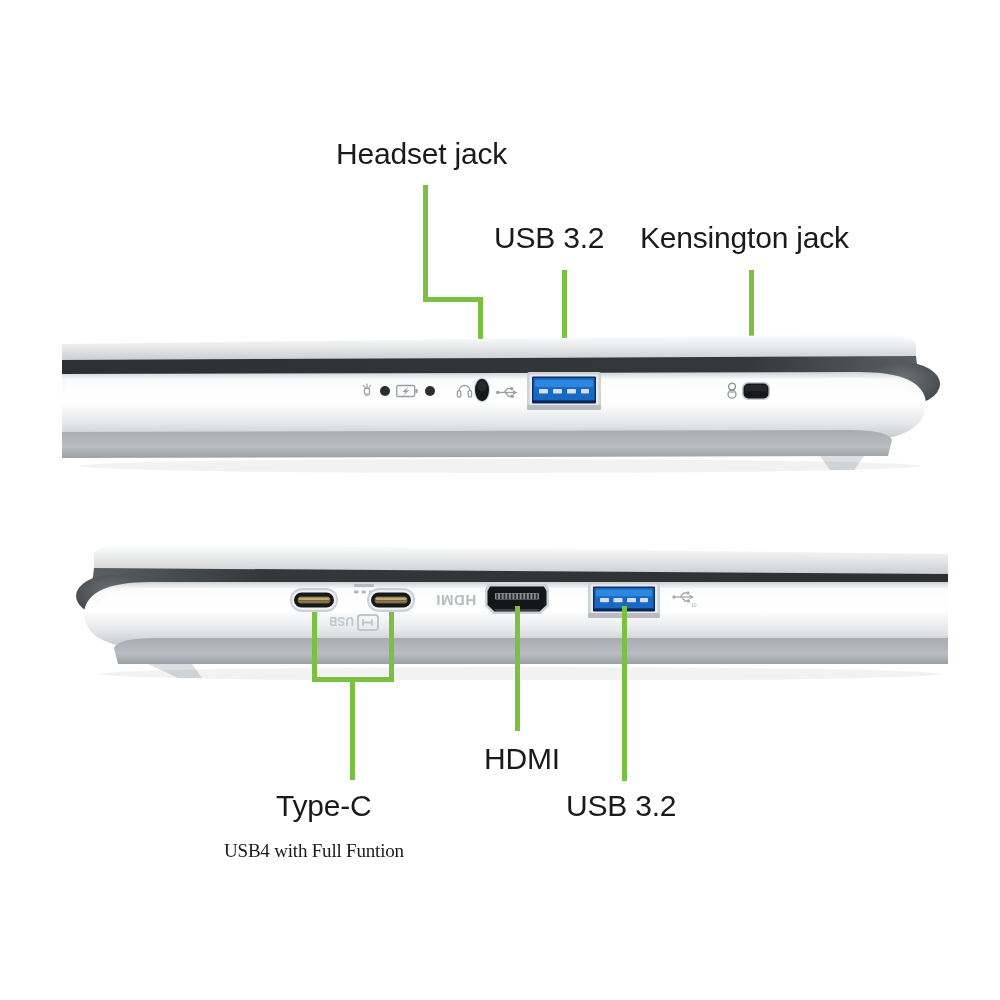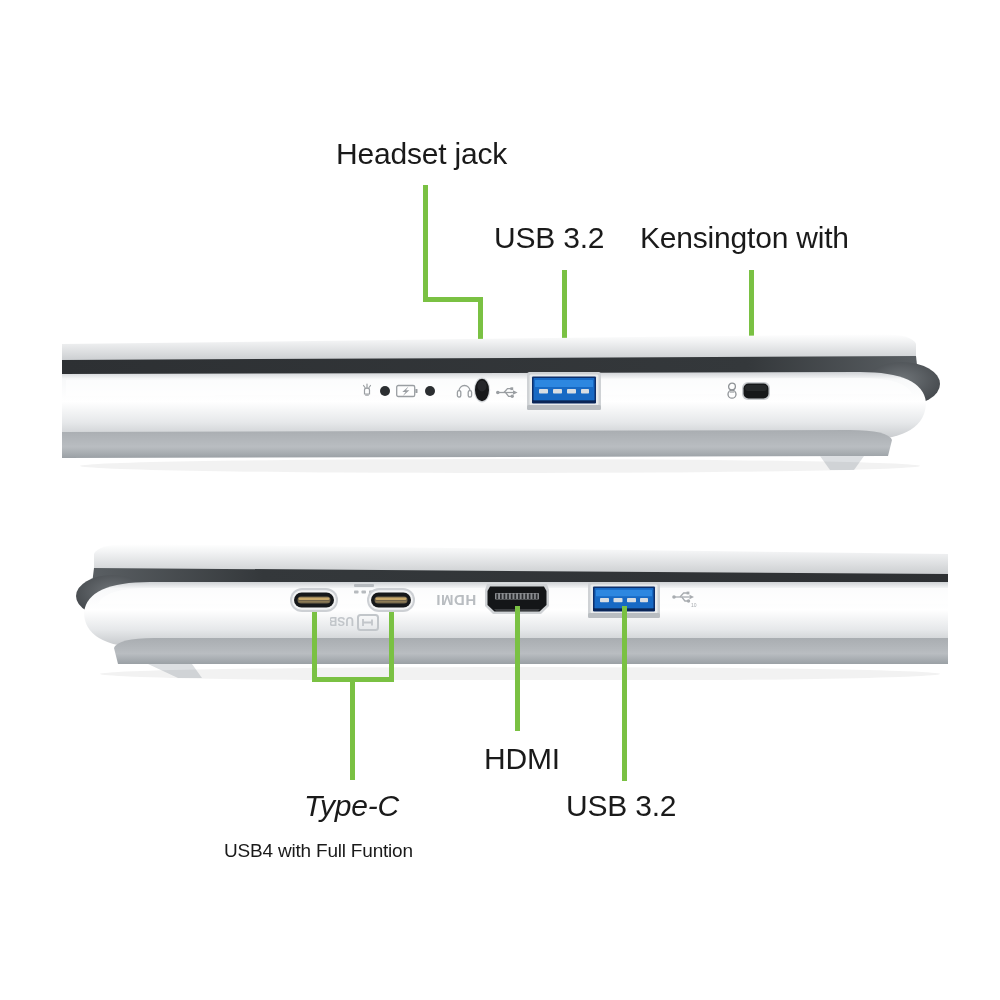--- a/index.html
+++ b/index.html
@@ -48,21 +48,21 @@
 </style>
 </head>
 <body>
 
 <div id="stage">
 
   <div class="label big" style="left:336px; top:137px;">Headset jack</div>
 
   <div class="label big" style="left:494px; top:221px;">USB 3.2</div>
 
-  <div class="label big" style="left:640px; top:221px;">Kensington with</div>
+  <div class="label big" style="left:640px; top:221px;">Kensington jack</div>
 
   <div class="leader" style="left:423px; top:185px; width:5px; height:116px;"></div>
   <div class="leader" style="left:423px; top:297px; width:60px; height:5px;"></div>
   <div class="leader" style="left:478px; top:297px; width:5px; height:100px;"></div>
 
   <div class="leader" style="left:562px; top:270px; width:5px; height:128px;"></div>
 
   <div class="leader" style="left:749px; top:270px; width:5px; height:126px;"></div>
 
   <div class="laptop" style="left:60px; top:310px;">
@@ -345,19 +345,19 @@
   <div class="leader" style="left:389px; top:612px; width:5px; height:68px;"></div>
   <div class="leader" style="left:312px; top:677px; width:82px; height:5px;"></div>
   <div class="leader" style="left:350px; top:677px; width:5px; height:103px;"></div>
 
   <div class="leader" style="left:515px; top:606px; width:5px; height:125px;"></div>
 
   <div class="leader" style="left:622px; top:606px; width:5px; height:175px;"></div>
 
   <div class="label big" style="left:484px; top:742px;">HDMI</div>
 
-  <div class="label big" style="left:304px; top:789px;font-style:italic;">Type-C</div>
+  <div class="label big" style="left:276px; top:789px;">Type-C</div>
 
   <div class="label big" style="left:566px; top:789px;">USB 3.2</div>
 
-  <div class="label small" style="left:224px; top:840px;">USB4 with Full Funtion</div>
+  <div class="label small" style="left:224px; top:840px;font-family:Liberation Serif, serif;">USB4 with Full Funtion</div>
 
 </div>
 
 </body></html>

